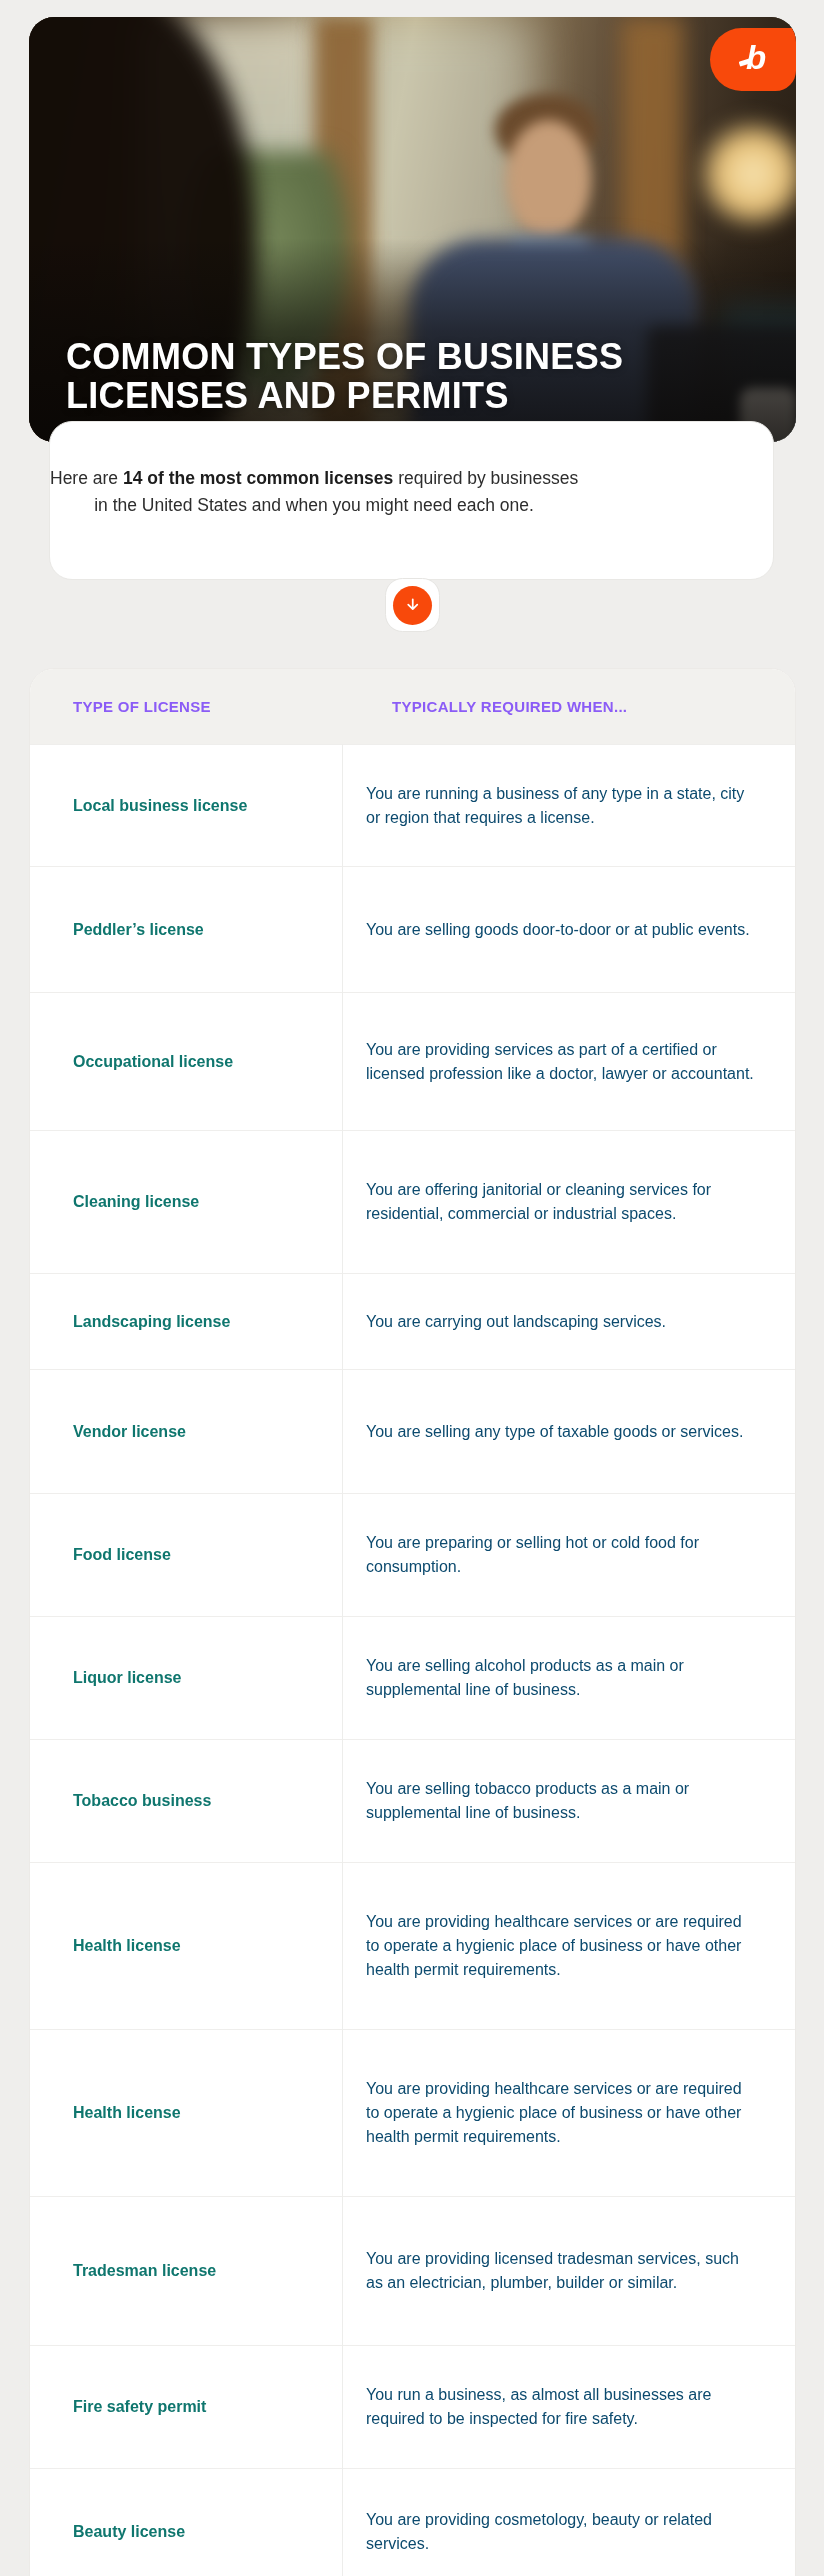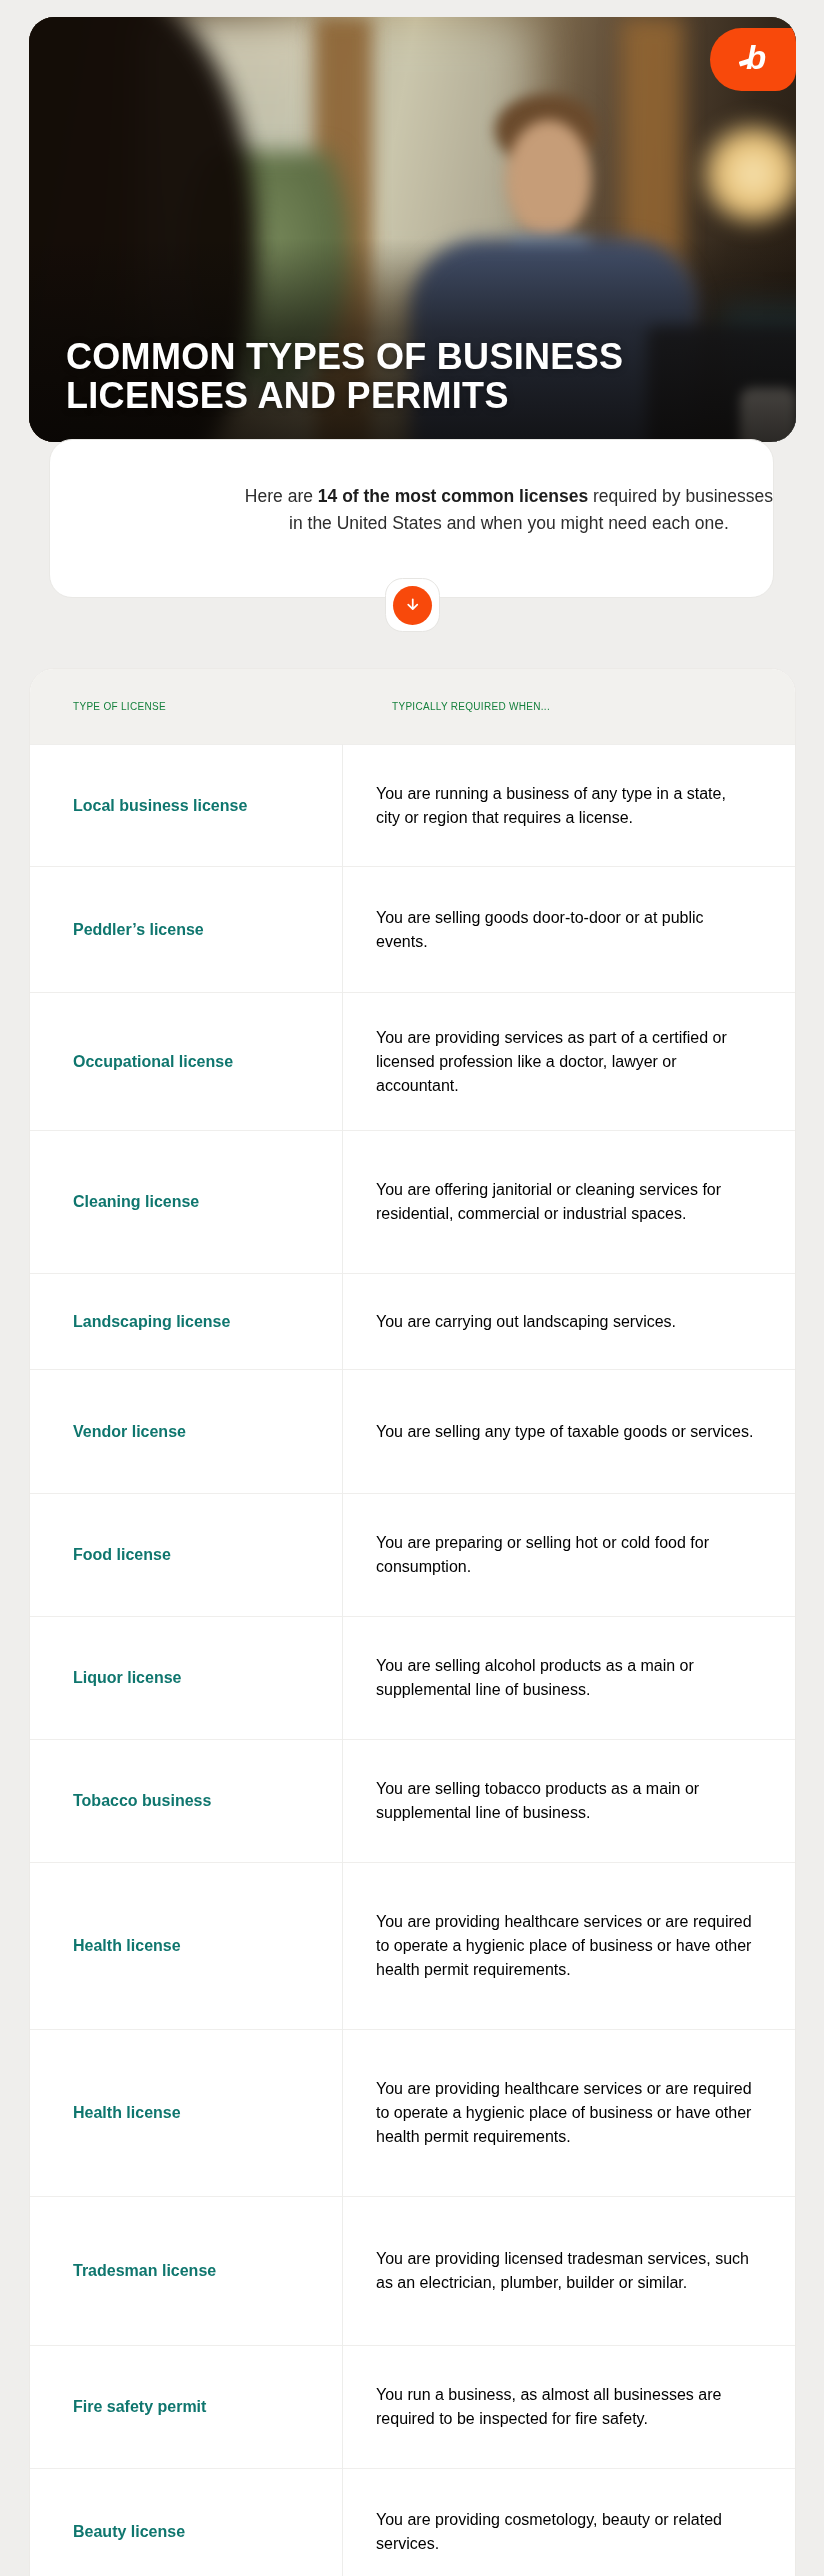--- a/index.html
+++ b/index.html
@@ -31,40 +31,40 @@
 
   .header-title { position:absolute; left:37px; bottom:27px; color:#fff; font-weight:700;
     font-size:36px; line-height:39px; letter-spacing:0.3px; text-shadow:0 1px 7.2px rgba(0,0,0,.35); }
 
   .brand-badge { position:absolute; top:11.3px; right:0; width:86px; height:63px; background:#f8490b;
     border-radius:37px 3.1px 24px 37px; display:flex; align-items:center; justify-content:center; }
   .brand-b { position:relative; color:#fff; font-style:italic; font-weight:800; font-size:33px; line-height:31px; transform:translate(3.1px,-2.1px); }
   .brand-b .slash { position:absolute; left:-7.2px; top:18.5px; width:12.4px; height:4.6px; background:#fff; transform:rotate(-18deg); border-radius:1px; }
 
   
-  .intro-card { position:absolute; left:49px; top:439px; width:725px; height:159px; background:#fff;
-    border:0.5px solid #e9e8e5; border-radius:23px; display:flex; align-items:center; justify-content:flex-end; }
+  .intro-card { position:absolute; left:49px; top:421px; width:725px; height:159px; background:#fff;
+    border:0.5px solid #e9e8e5; border-radius:23px; display:flex; align-items:center; justify-content:flex-start; }
   .intro-text { text-align:center; font-size:17.5px; line-height:27px; color:#2d2d2d; padding-bottom:17.5px; }
   .intro-text b { color:#1d1d1d; }
 
   .scroll-pill { position:absolute; left:385px; top:578px; width:55px; height:54px; background:#fff;
     border:0.5px solid #e6e5e2; border-radius:17.5px; display:flex; align-items:center; justify-content:center; cursor:pointer; }
   .scroll-circle { width:39px; height:39px; border-radius:50%; background:#f8490b; display:flex; align-items:center; justify-content:center; }
 
   
   .table-card { position:absolute; left:29px; top:668px; width:767px; height:2088px; background:#fff;
     border:0.5px solid #eceae7; border-radius:25px; overflow:hidden; display:flex; flex-direction:column; }
   .table-card .vline { position:absolute; left:312px; top:75px; bottom:0; width:0.5px; background:#ededeb; }
   .thead { height:75px; flex:0 0 75px; background:#f2f1ee; display:grid; grid-template-columns:312px 1fr; align-items:center; }
   .th1 { padding-left:43px; } .th2 { padding-left:50px; }
-  .th1,.th2 { font-size:10px; font-weight:400; letter-spacing:0.3px; color:#15803d; }
+  .th1,.th2 { font-size:15px; font-weight:700; letter-spacing:0.3px; color:#8b5cf6; }
   .trow { display:grid; grid-template-columns:312px 1fr; align-items:center; border-top:0.5px solid #efeeec; }
   .trow:first-of-type { border-top:none; }
   .cell-type { padding-left:43px; font-size:16px; font-weight:700; color:#0f766e; }
-  .cell-when { padding-left:34px; font-size:16px; line-height:24px; color:#000000; max-width:412px; }
+  .cell-when { padding-left:24px; font-size:16px; line-height:24px; color:#0c4a6e; max-width:412px; }
 </style>
 </head>
 <body>
 
 <div class="canvas">
 
   <div class="header-card">
     <div class="photo">
       <div class="ph-base"></div>
       <div class="ph-window1"></div>

